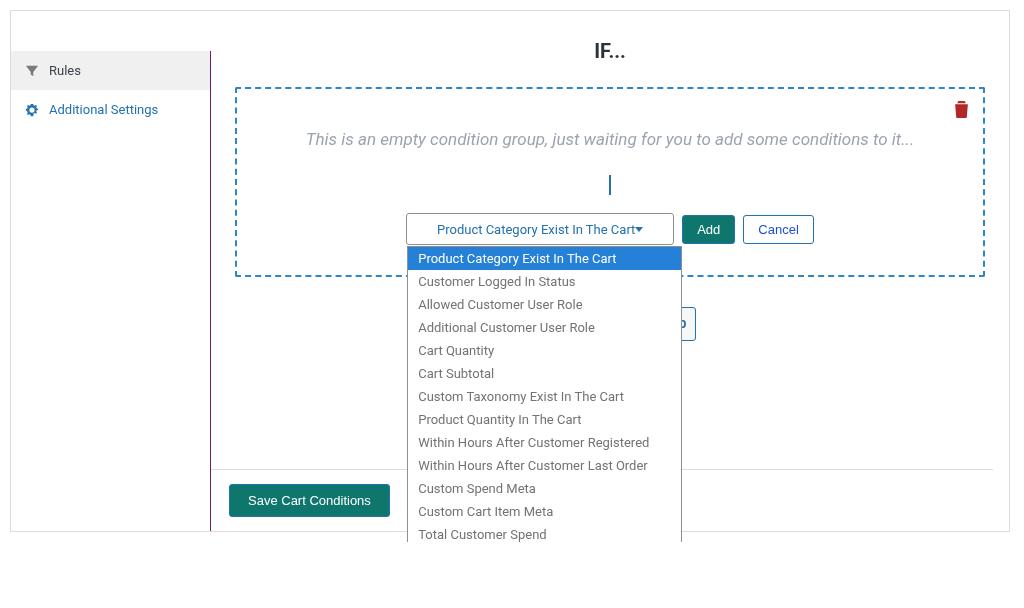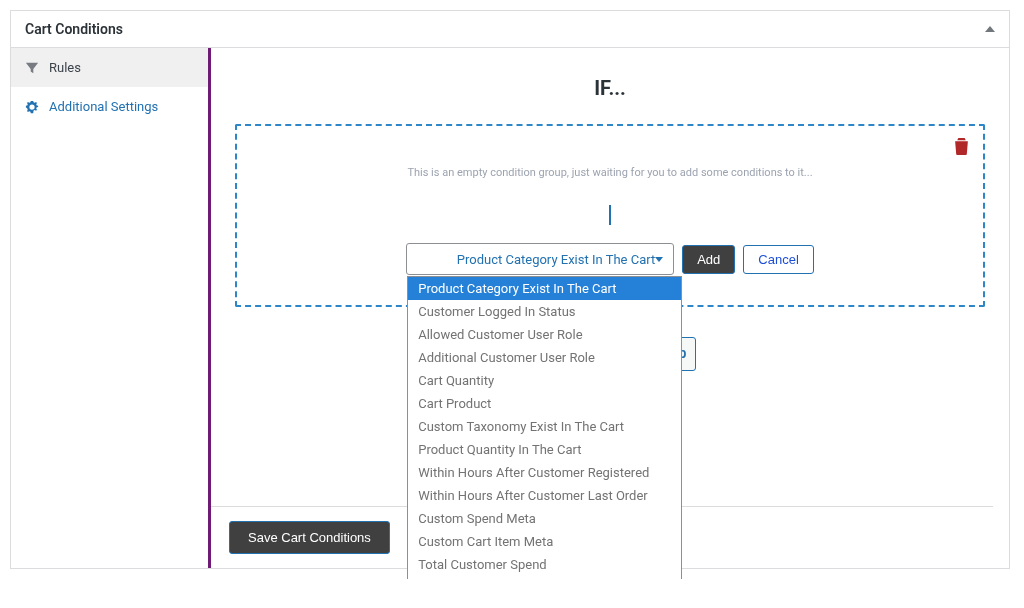--- a/index.html
+++ b/index.html
@@ -29,22 +29,23 @@
     border-left: 5px solid transparent;
     border-right: 5px solid transparent;
     border-bottom: 6px solid #72777c;
   }
   .panel-body {
     display: flex;
     min-height: 520px;
   }
   .sidebar {
     width: 200px;
-    border-right: 3px solid #701a75;
-    background: #fff;
+    border-right: 1px solid #701a75;
+    background: #fff;
+    margin-top: 40px;
   }
   .sidebar-item {
     display: flex;
     align-items: center;
     gap: 10px;
     padding: 12px 14px;
     color: #2271b1;
     cursor: pointer;
     font-size: 13px;
   }
@@ -77,21 +78,22 @@
   }
   .trash {
     position: absolute;
     top: 12px;
     right: 14px;
     cursor: pointer;
   }
   .trash svg { width: 15px; height: 17px; fill: #b02828; }
   .empty-text {
     color: #9ca3af;
-    font-size: 11px;
+    font-style: italic;
+    font-size: 17px;
     margin-bottom: 26px;
   }
   .caret-bar {
     width: 2px;
     height: 20px;
     background: #2271b1;
     margin: 0 auto 18px auto;
   }
   .controls-row {
     display: flex;
@@ -101,35 +103,35 @@
     position: relative;
   }
   .select-box {
     width: 268px;
     height: 32px;
     border: 1px solid #8c8f94;
     border-radius: 3px;
     background: #fff;
     display: flex;
     align-items: center;
-    justify-content: flex-end;
+    justify-content: center;
     padding: 0 10px;
     color: #2271b1;
     cursor: pointer;
     font-size: 13px;
     position: relative;
   }
   .chevron {
     width: 0; height: 0;
     border-left: 4px solid transparent;
     border-right: 4px solid transparent;
     border-top: 5px solid #2271b1;
   }
   .btn-primary {
-    background: #404040;
+    background: #0f766e;
     border: 1px solid #2271b1;
     color: #fff;
     padding: 6px 14px;
     border-radius: 3px;
     cursor: pointer;
     font-size: 13px;
   }
   .btn-secondary {
     background: #fff;
     border: 1px solid #2271b1;
@@ -185,24 +187,20 @@
     padding: 14px 18px;
     background: #fff;
   }
   .save-bar .btn-primary { padding: 8px 18px; }
 </style>
 </head>
 <body>
 
 <div class="panel">
 
-  <div class="panel-header">
-    <span>Cart Conditions</span>
-    <span class="collapse-icon"></span>
-  </div>
 
   <div class="panel-body">
 
     <div class="sidebar">
       <div class="sidebar-item active">
         <span class="icon">
           <svg viewBox="0 0 16 16">
               <path fill="currentColor" d="M1 2h14l-5.5 7v5l-3-2v-3z"></path>
             </svg>
         </span>
@@ -235,21 +233,21 @@
           <div class="select-box">
             <span>Product Category Exist In The Cart</span>
             <span class="chevron"></span>
 
             <div class="dropdown" id="dropdown">
                 <div class="dropdown-item selected">Product Category Exist In The Cart</div>
                 <div class="dropdown-item">Customer Logged In Status</div>
                 <div class="dropdown-item">Allowed Customer User Role</div>
                 <div class="dropdown-item">Additional Customer User Role</div>
                 <div class="dropdown-item">Cart Quantity</div>
-                <div class="dropdown-item">Cart Product</div>
+                <div class="dropdown-item">Cart Subtotal</div>
                 <div class="dropdown-item">Custom Taxonomy Exist In The Cart</div>
                 <div class="dropdown-item">Product Quantity In The Cart</div>
                 <div class="dropdown-item">Within Hours After Customer Registered</div>
                 <div class="dropdown-item">Within Hours After Customer Last Order</div>
                 <div class="dropdown-item">Custom Spend Meta</div>
                 <div class="dropdown-item">Custom Cart Item Meta</div>
                 <div class="dropdown-item">Total Customer Spend</div>
                 <div class="dropdown-item">Has Ordered Before</div>
                 <div class="dropdown-item">Restrict by shipping zone and region</div>
               </div>

